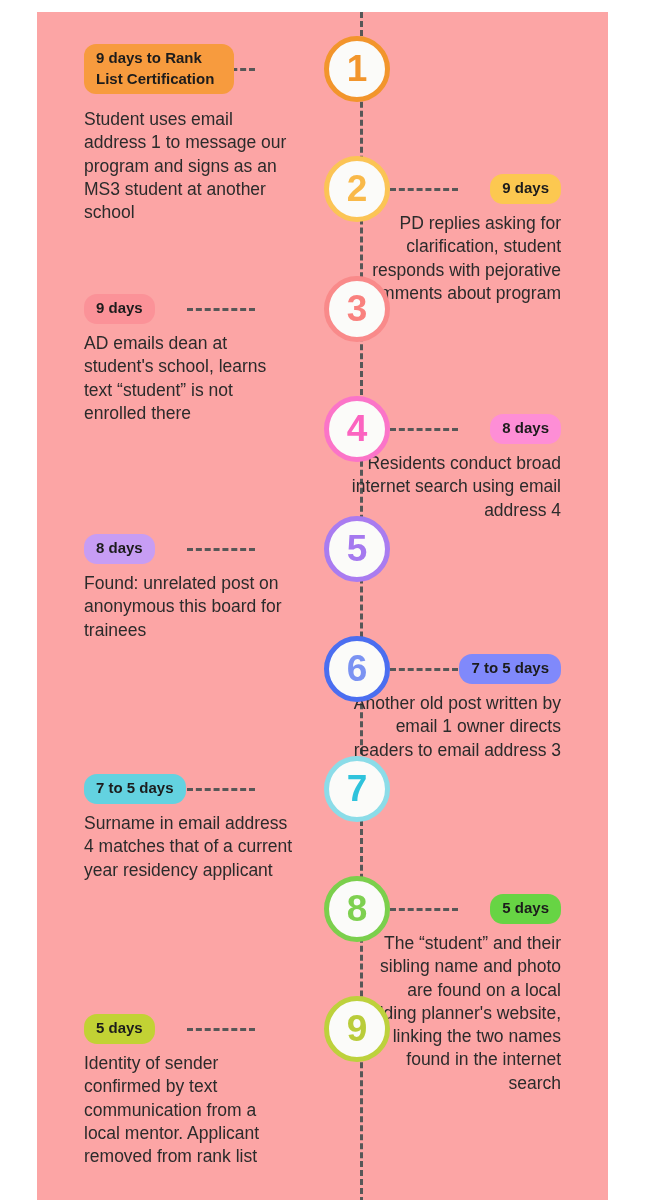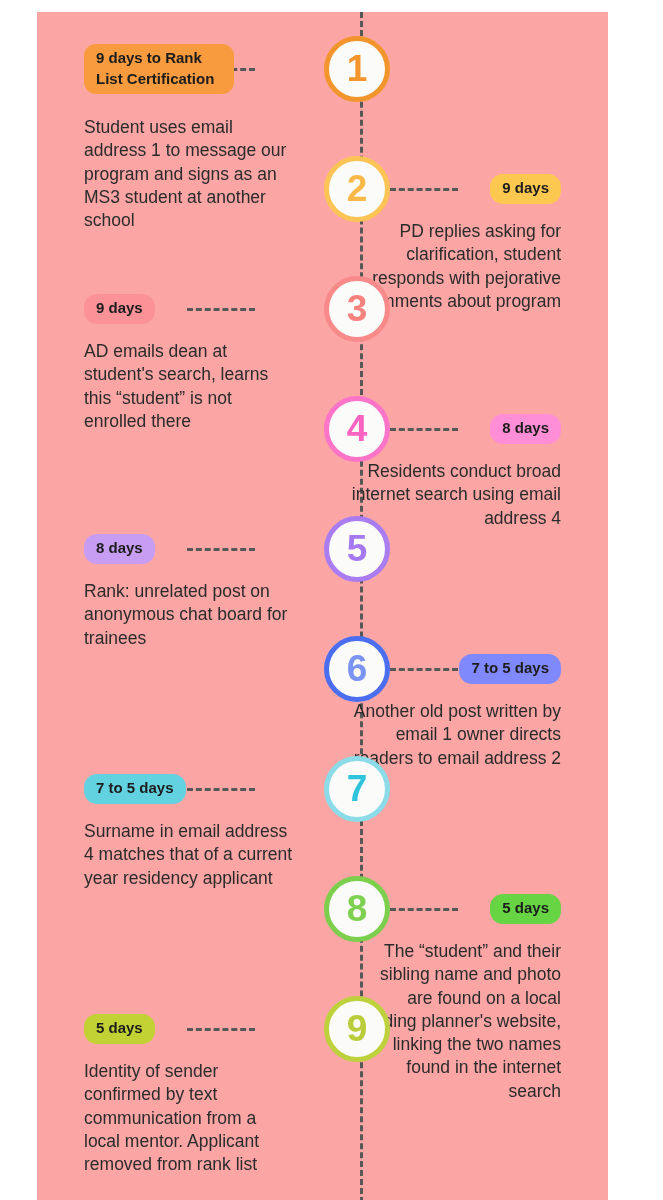--- a/index.html
+++ b/index.html
@@ -95,21 +95,20 @@
   .step.left .badge  { left: 47px; }
   .step.right .badge { right: 47px; }
 
   
   .desc {
     position: absolute;
     font-size: 17.5px;
     line-height: 1.33;
     color: #2b2b2b;
     width: 210px;
-    margin-top: 8px;
   }
   .step.left .desc  { left: 47px;  text-align: left; }
   .step.right .desc { right: 47px; text-align: right; }
 </style>
 </head>
 <body>
 
 <div id="infographic">
   <div id="spine"></div>
   <div id="steps-container">
@@ -128,45 +127,45 @@
           <span class="node-num" style="color: rgb(249, 185, 73);">2</span>
         </div>
         <div class="desc" style="top: 56px;">PD replies asking for clarification, student responds with pejorative comments about program</div>
       </div>
       <div class="step left" style="top: 264px;">
         <div class="connector"></div>
         <div class="badge" style="background: rgb(251, 146, 152);">9 days</div>
         <div class="node" style="top: 0px; border-color: rgb(249, 138, 138);">
           <span class="node-num" style="color: rgb(249, 129, 126);">3</span>
         </div>
-        <div class="desc" style="top: 56px;">AD emails dean at student's search, learns this “student” is not enrolled there</div>
+        <div class="desc" style="top: 56px;">AD emails dean at student's school, learns text “student” is not enrolled there</div>
       </div>
       <div class="step right" style="top: 384px;">
         <div class="connector"></div>
         <div class="badge" style="background: rgb(254, 142, 214);">8 days</div>
         <div class="node" style="top: 0px; border-color: rgb(251, 116, 200);">
           <span class="node-num" style="color: rgb(251, 100, 192);">4</span>
         </div>
         <div class="desc" style="top: 56px;">Residents conduct broad internet search using email address 4</div>
       </div>
       <div class="step left" style="top: 504px;">
         <div class="connector"></div>
         <div class="badge" style="background: rgb(199, 157, 244);">8 days</div>
         <div class="node" style="top: 0px; border-color: rgb(169, 124, 240);">
           <span class="node-num" style="color: rgb(165, 121, 239);">5</span>
         </div>
-        <div class="desc" style="top: 56px;">Rank: unrelated post on anonymous chat board for trainees</div>
+        <div class="desc" style="top: 56px;">Found: unrelated post on anonymous this board for trainees</div>
       </div>
       <div class="step right" style="top: 624px;">
         <div class="connector"></div>
         <div class="badge" style="background: rgb(128, 137, 251);">7 to 5 days</div>
         <div class="node" style="top: 0px; border-color: rgb(75, 110, 240);">
           <span class="node-num" style="color: rgb(123, 147, 242);">6</span>
         </div>
-        <div class="desc" style="top: 56px;">Another old post written by email 1 owner directs readers to email address 2</div>
+        <div class="desc" style="top: 56px;">Another old post written by email 1 owner directs readers to email address 3</div>
       </div>
       <div class="step left" style="top: 744px;">
         <div class="connector"></div>
         <div class="badge" style="background: rgb(99, 210, 224);">7 to 5 days</div>
         <div class="node" style="top: 0px; border-color: rgb(139, 220, 232);">
           <span class="node-num" style="color: rgb(47, 195, 220);">7</span>
         </div>
         <div class="desc" style="top: 56px;">Surname in email address 4 matches that of a current year residency applicant</div>
       </div>
       <div class="step right" style="top: 864px;">

